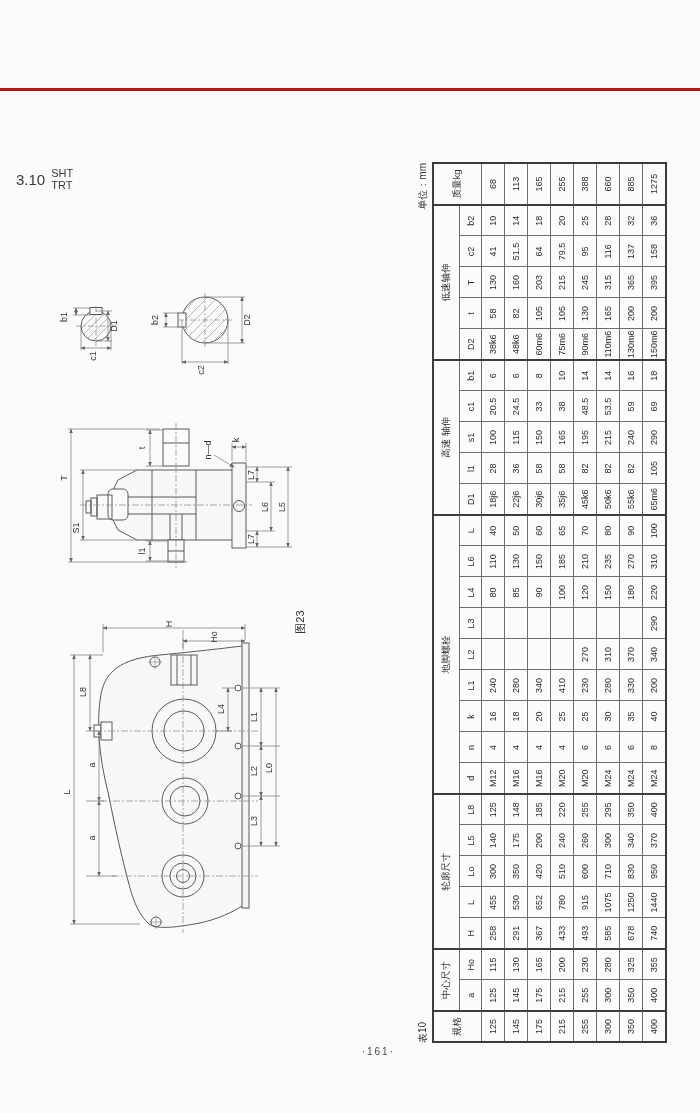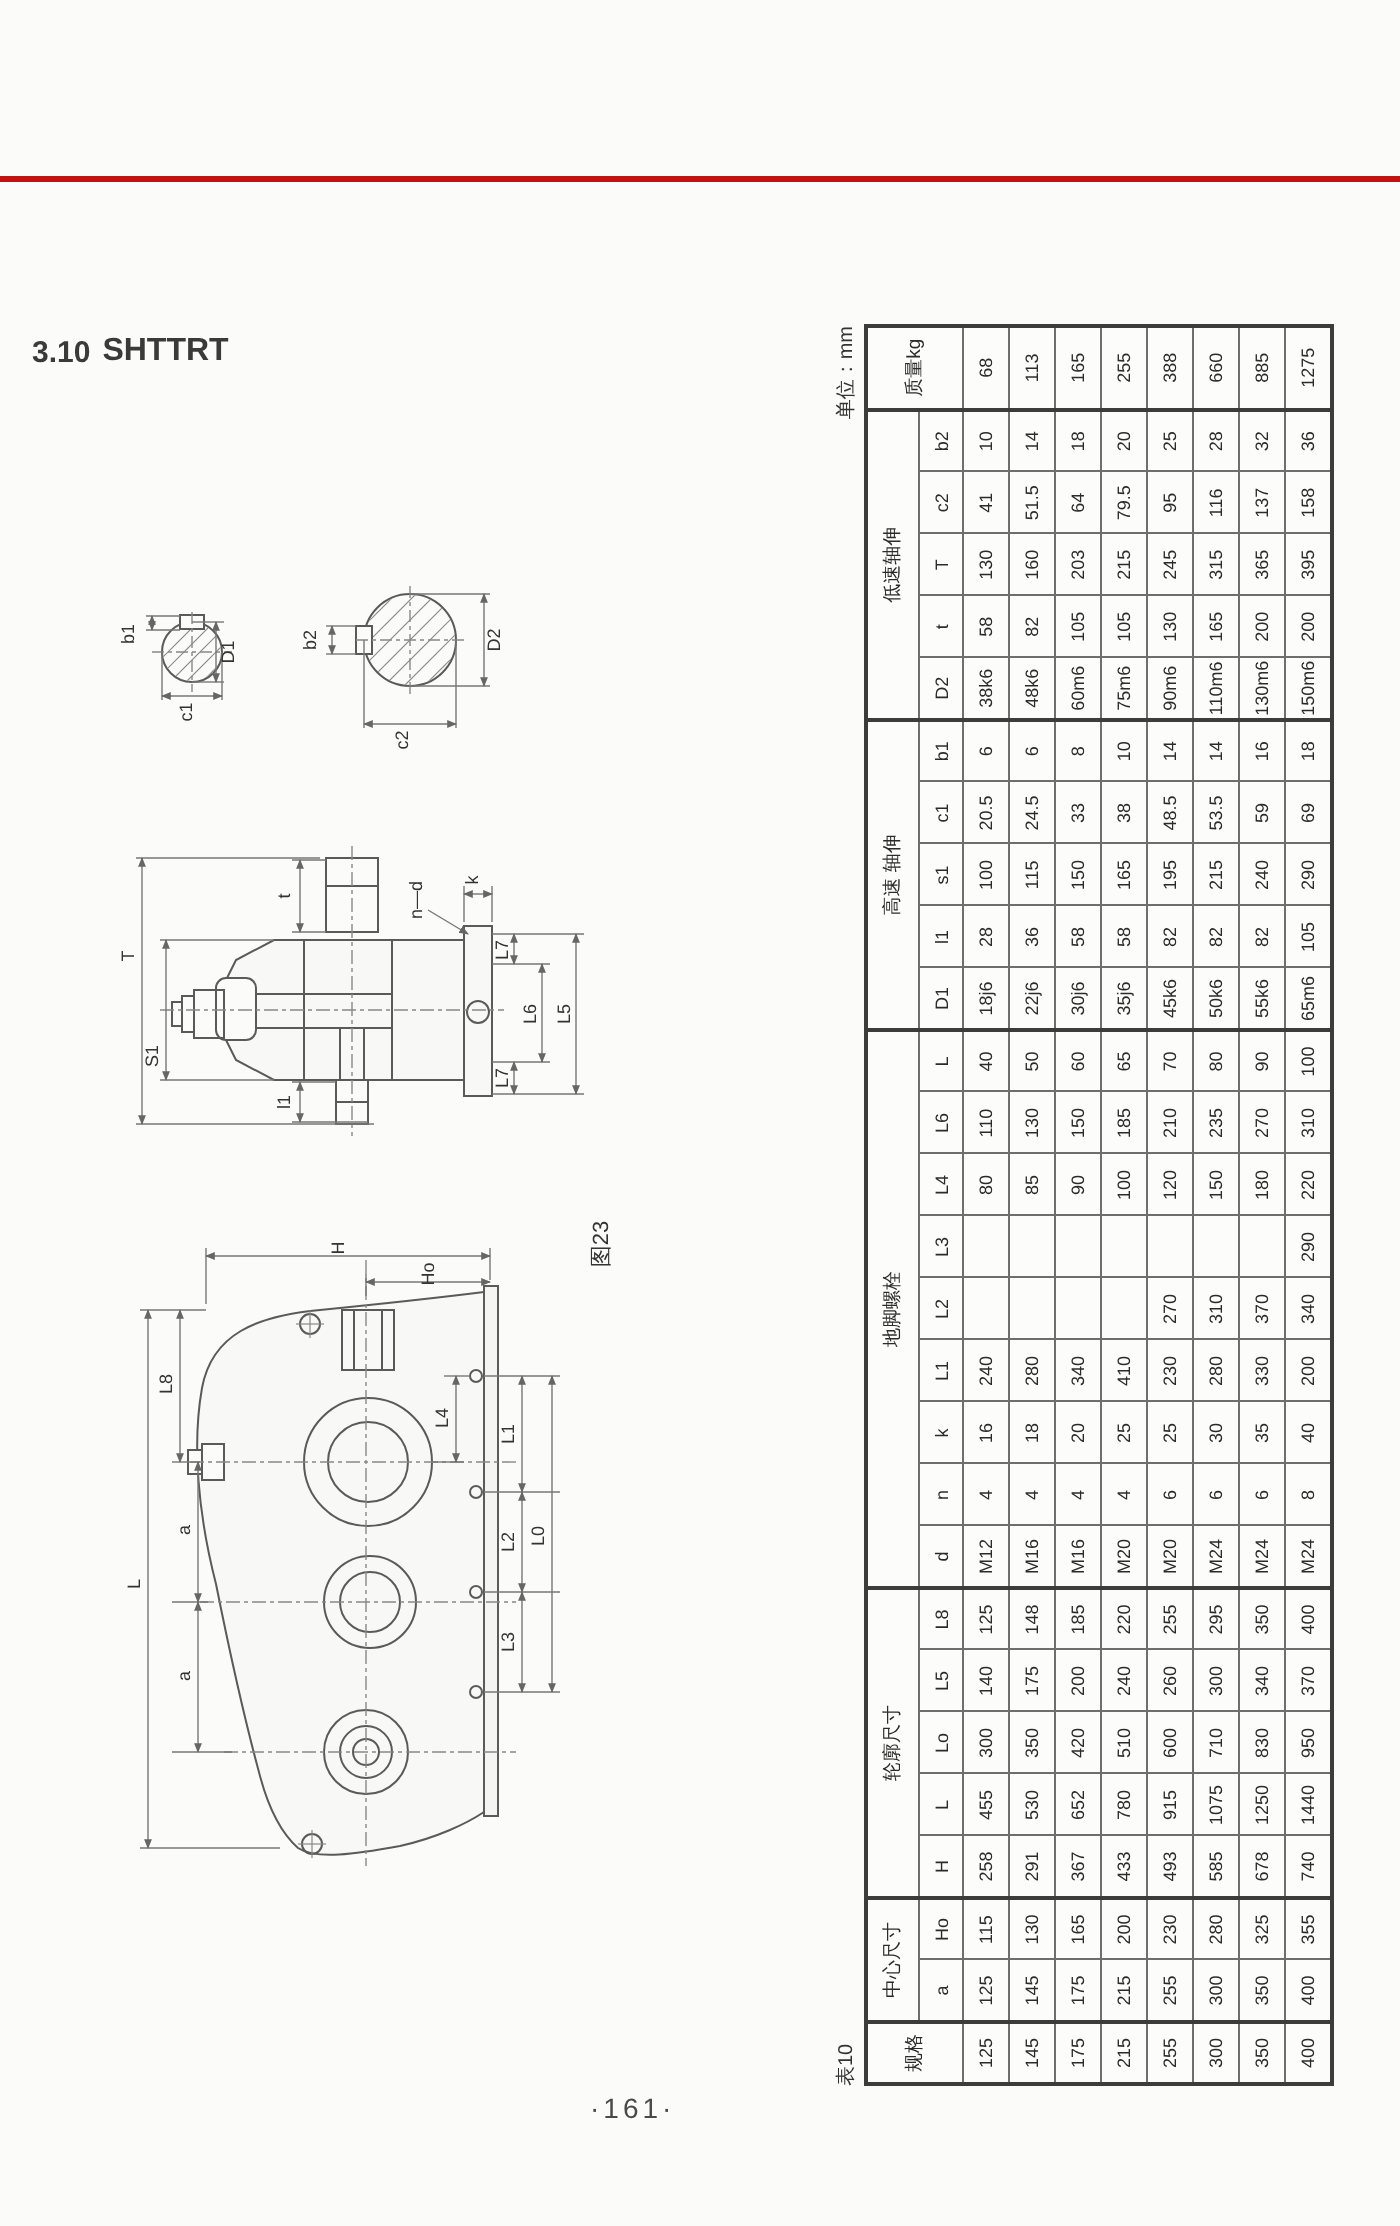--- a/index.html
+++ b/index.html
@@ -5,24 +5,24 @@
   html,body{margin:0;padding:0;}
   body{
     width:700px;height:1113px;position:relative;overflow:hidden;
     background:#fbfbf9;
     font-family:"Liberation Sans","DejaVu Sans",sans-serif;
     color:#333;
   }
   .red-rule{position:absolute;left:0;top:88px;width:700px;height:3px;background:#bf1216;}
   .title{
     position:absolute;left:16px;top:168px;display:flex;align-items:center;
-    font-weight:bold;color:#3a3a3a;white-space:nowrap;
+    font-weight:normal;color:#3a3a3a;white-space:nowrap;
   }
   .title .num{font-size:15px;margin-right:6px;}
-  .title .stack{display:inline-flex;flex-direction:row;line-height:1.05;font-size:16px;margin-right:7px;text-align:left;}
+  .title .stack{display:inline-flex;flex-direction:column;line-height:1.05;font-size:11px;margin-right:7px;text-align:left;}
   .title .main{font-size:15px;letter-spacing:0.5px;}
   .fig-svg{position:absolute;left:0;top:0;pointer-events:none;}
   
   .tbl-wrap{
     position:absolute;left:101px;top:476px;width:880px;height:254px;
     transform:rotate(-90deg);
   }
   .tbl-caption{
     width:880px;height:18px;display:flex;justify-content:space-between;align-items:flex-end;
     font-size:10px;color:#333;padding-bottom:2px;box-sizing:border-box;
@@ -35,22 +35,22 @@
   table.dims th,table.dims td{
     border:1px solid #6e6e6e;text-align:center;vertical-align:middle;
     padding:0;overflow:hidden;white-space:nowrap;font-weight:normal;
   }
   table.dims thead tr.groups th{height:25px;font-size:9.5px;}
   table.dims thead tr.subs th{height:21px;font-size:9px;}
   table.dims tbody td{height:22px;}
   table.dims .gb{border-left:2px solid #3c3c3c;}
   table.dims th.merged{font-size:8.5px;}
   .page-num{
-    position:absolute;left:295px;top:1046px;width:100px;text-align:left;
-    font-size:14px;color:#4a4a4a;letter-spacing:2px;
+    position:absolute;left:295px;top:1046px;width:100px;text-align:right;
+    font-size:10px;color:#4a4a4a;letter-spacing:2px;
   }
   svg text{font-family:"Liberation Sans","DejaVu Sans",sans-serif;font-size:9px;fill:#333;}
   svg text.cap{font-size:11px;}
 </style>
 </head>
 <body>
 
 <div class="red-rule"></div>
 
 <div class="title">

